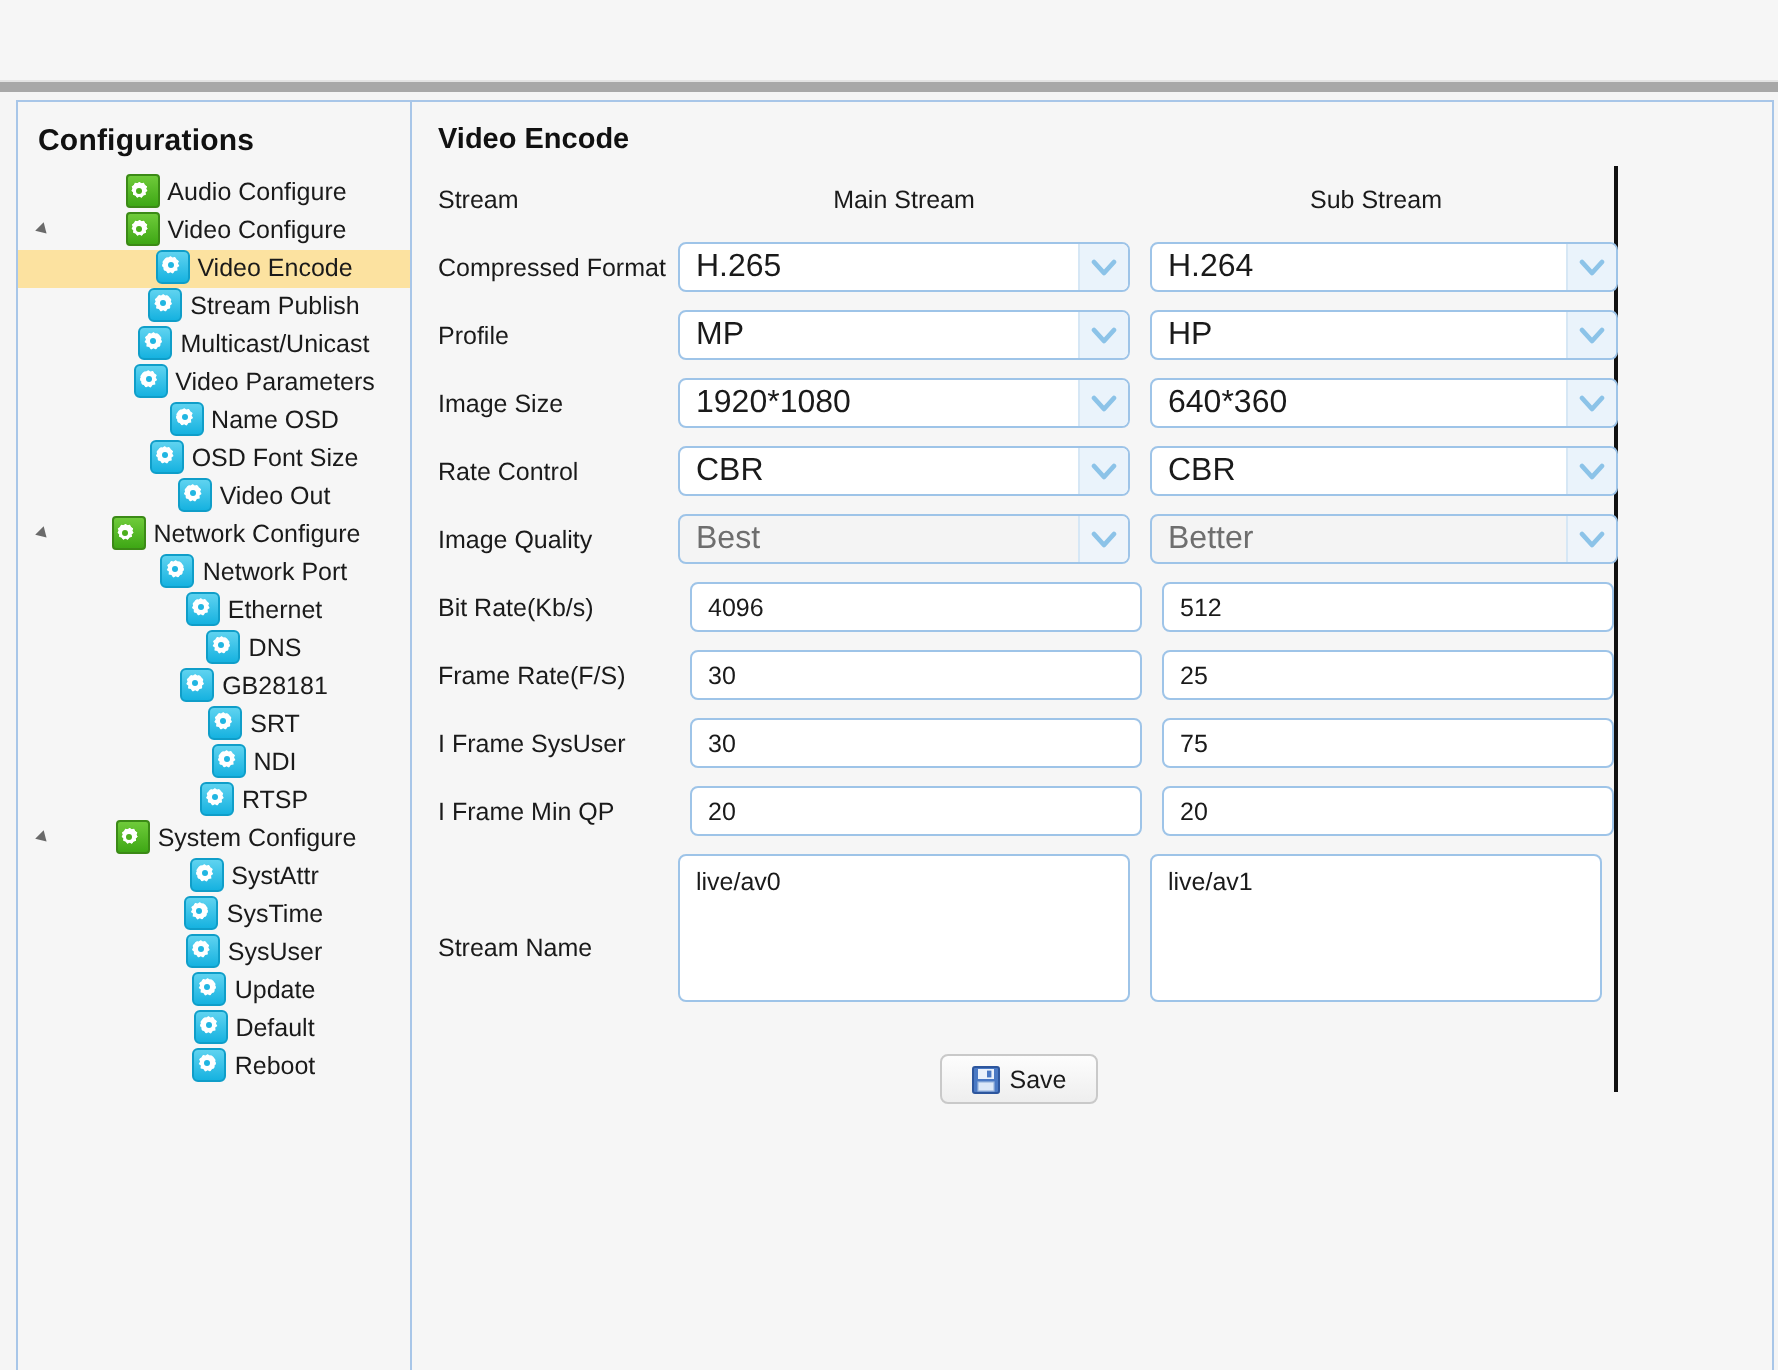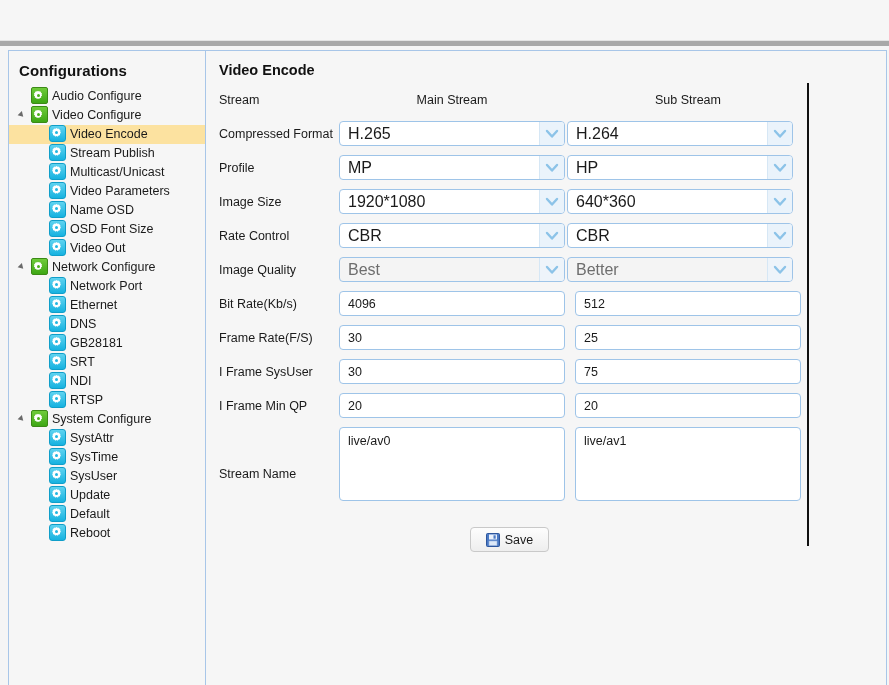--- a/index.html
+++ b/index.html
@@ -45,20 +45,21 @@
     padding: 11px 0 0 10px;
     letter-spacing: .1px;
   }
   .tree { margin-top: 8px; }
   .tree-row {
     position: relative;
     height: 19px; line-height: 19px;
     font-size: 12.5px; color: #1a1a1a;
     white-space: nowrap;
     cursor: default;
+    text-align: center;
   }
   .tree-row.sel { background: #fce2a0; }
   .tree-row .arrow {
     position: absolute; left: 10px; top: 6px;
     width: 0; height: 0;
     border-left: 5px solid #6a6a6a;
     border-top: 3.5px solid transparent;
     border-bottom: 3.5px solid transparent;
     transform: rotate(45deg);
   }
@@ -125,26 +126,27 @@
     box-sizing: border-box;
     border: 1px solid #9ec4e8;
     border-radius: 4px;
     background: #fff;
     font-family: "Liberation Sans", sans-serif;
     font-size: 12.5px;
     color: #1a1a1a;
     padding: 0 8px;
     line-height: 23px;
     outline: none;
+    margin-left: 6px;
   }
   .fld.c1 { left: 132px; }
   .fld.c2 { left: 368px; }
   .sel-wrap { position: absolute; top: 2px; width: 226px; height: 25px; }
   .sel-wrap.c1 { left: 132px; }
-  .sel-wrap.c2 { left: 360px; }
+  .sel-wrap.c2 { left: 368px; padding-left: 8px; }
   .sel-box {
     position: absolute; inset: 0;
     border: 1px solid #9ec4e8; border-radius: 4px;
     background: #fff; box-sizing: border-box;
   }
   .sel-box .txt {
     position: absolute; left: 8px; top: 0; right: 26px;
     line-height: 23px; font-size: 16px; color: #1a1a1a;
     overflow: hidden; white-space: nowrap;
   }

